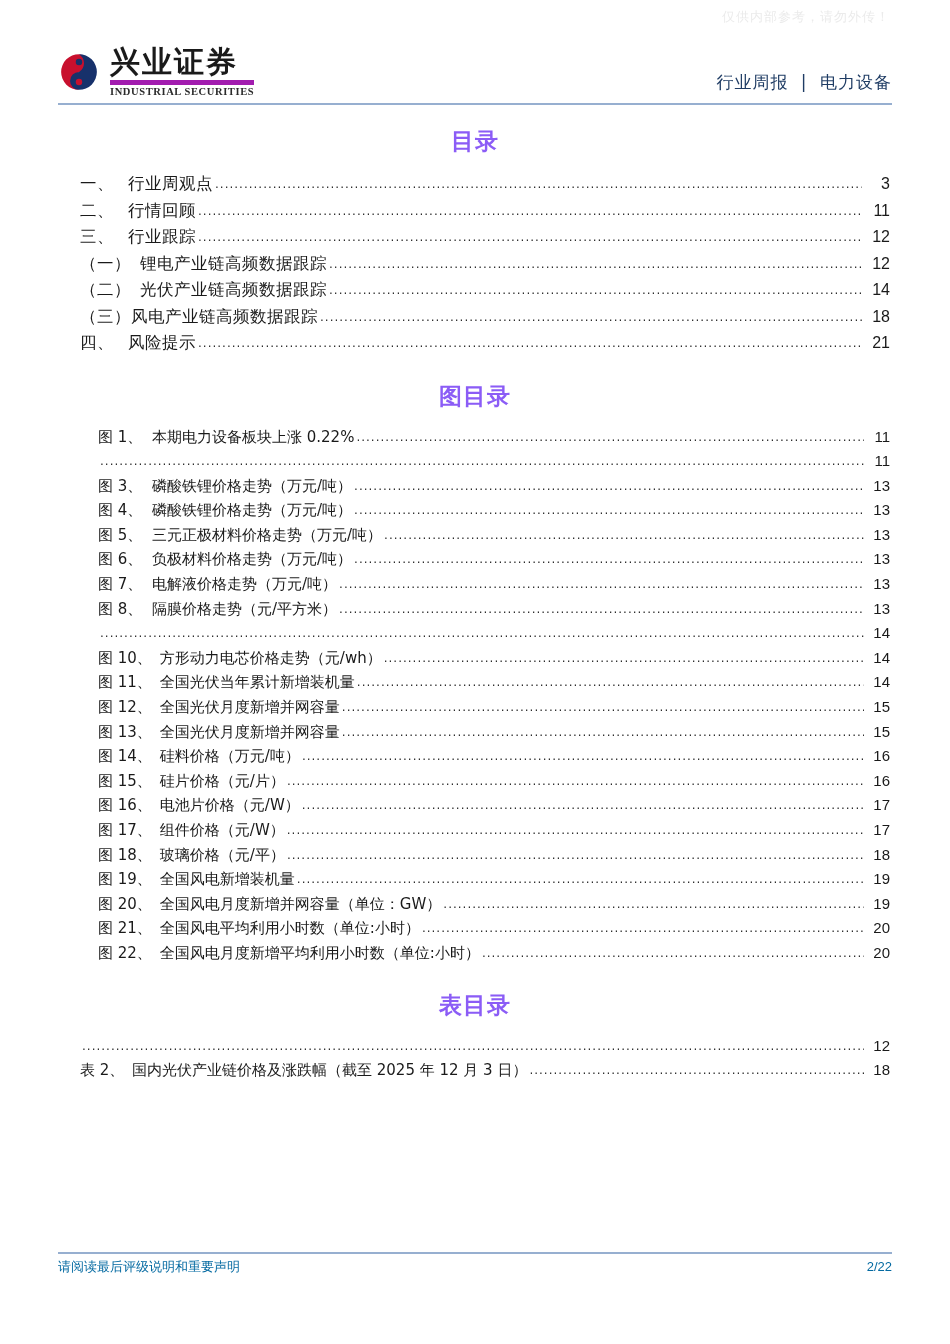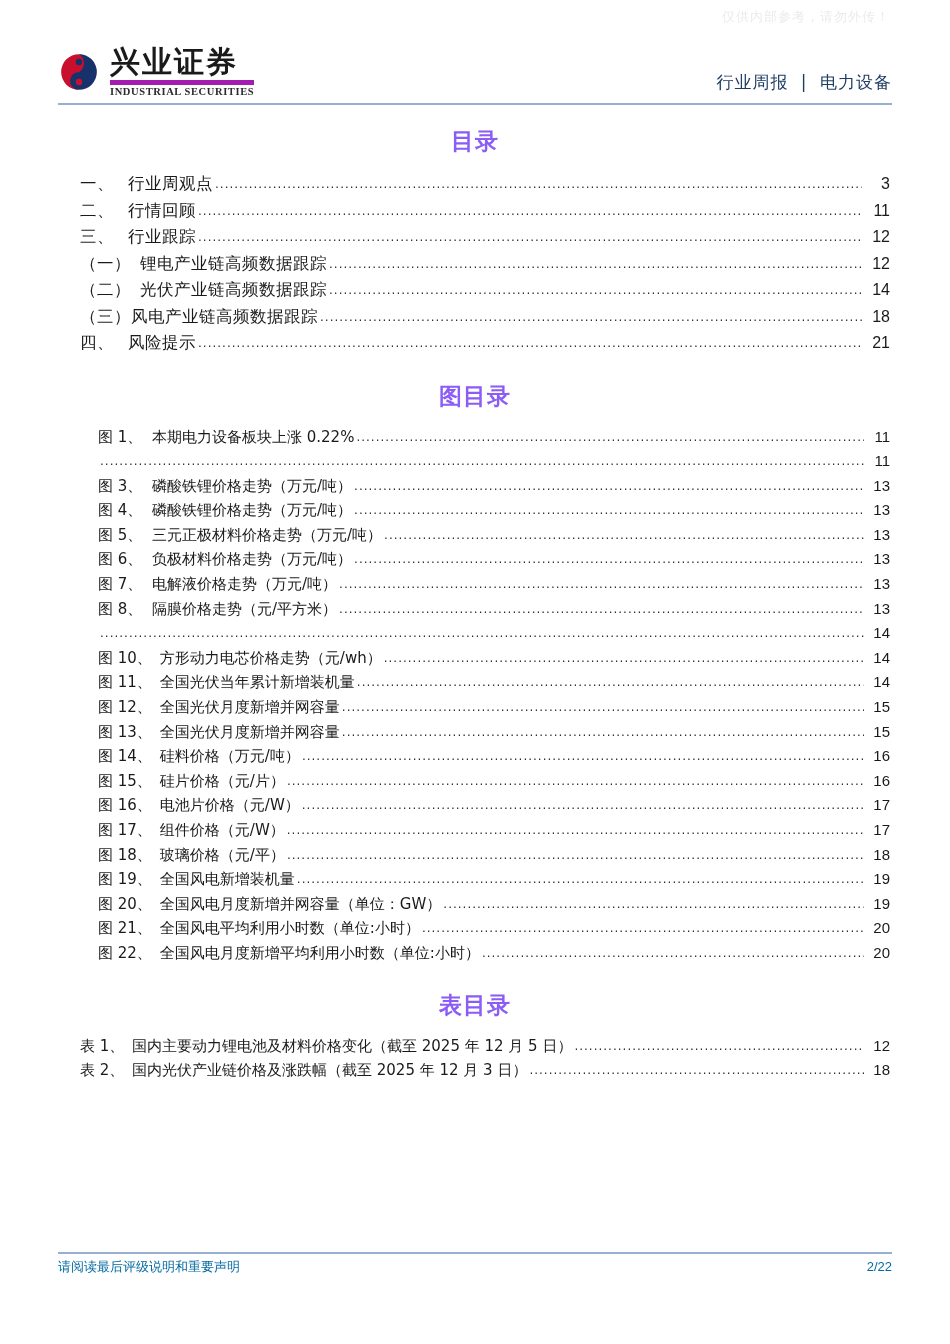--- a/index.html
+++ b/index.html
@@ -391,21 +391,20 @@
         <span class="leader">........................................................................................................................................................................................................</span>
         <span class="pageno">20</span>
       </li>
     </ul>
 
   <div style="height:24px"></div>
   <h1 class="toc-heading">表目录</h1>
   <div style="height:13px"></div>
   <ul class="toc-list tbl-toc" id="tbl-toc">
       <li class="toc-row">
-        <span class="label"><span class="num">表 1、</span><span class="ttl">国内主要动力锂电池及材料价格变化（截至 2025 年 12 月 5 日）</span></span>
         <span class="leader">........................................................................................................................................................................................................</span>
         <span class="pageno">12</span>
       </li>
       <li class="toc-row">
         <span class="label"><span class="num">表 2、</span><span class="ttl">国内光伏产业链价格及涨跌幅（截至 2025 年 12 月 3 日）</span></span>
         <span class="leader">........................................................................................................................................................................................................</span>
         <span class="pageno">18</span>
       </li>
     </ul>
 

